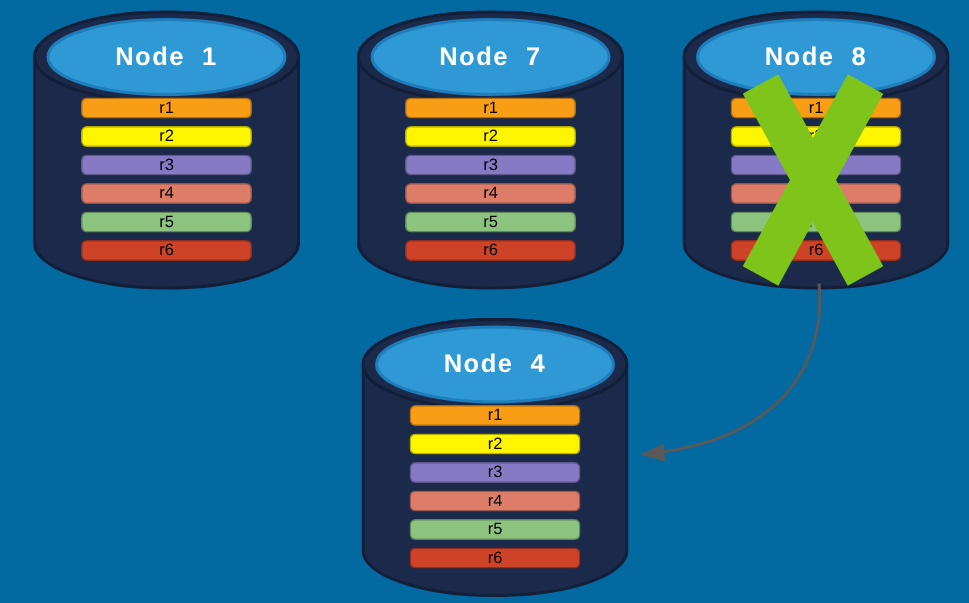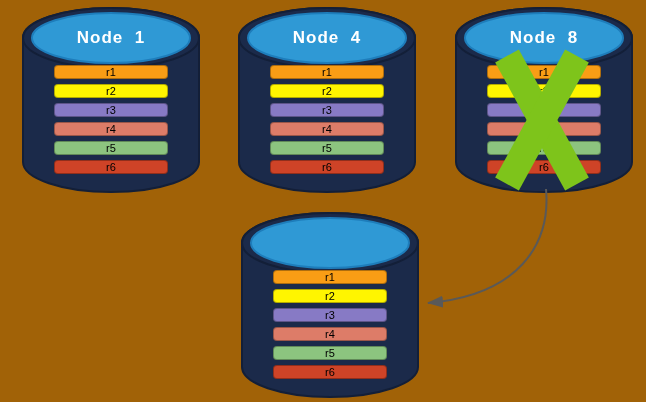--- a/index.html
+++ b/index.html
@@ -66,21 +66,21 @@
   #arrow-overlay {
     position: absolute;
     left: 0;
     top: 0;
     pointer-events: none;
   }
 </style>
 </head>
 <body>
 
-<div id="canvas" style="background: #a16207;">
+<div id="canvas" style="background: #0369a1;">
 
   <div class="node" id="node-0" style="left: 22px; top: 7px;">
     <svg class="cyl-svg" width="178" height="188">
       <path class="cyl-path" d="M1,31 A88,30 0 0 1 177,31 L177,155 A88,30 0 0 1 1,155 Z" stroke-width="2" fill="#1B2A4A" stroke="#131F38"></path>
       <ellipse class="cyl-rim" cx="89" cy="31" rx="88" ry="30" stroke-width="2" fill="#1B2A4A" stroke="#131F38"></ellipse>
       <ellipse class="cyl-cap" cx="89" cy="31" rx="79" ry="25" stroke-width="2" fill="#2F99D5" stroke="#1E7DBB"></ellipse>
     </svg>
     <div class="node-title" style="color: rgb(255, 255, 255);">Node  1</div>
     <div class="rows">
         <div class="row-bar" style="background: rgb(249, 157, 21); color: rgb(0, 0, 0);">r1</div>
@@ -91,21 +91,21 @@
         <div class="row-bar" style="background: rgb(206, 67, 39); color: rgb(0, 0, 0);">r6</div>
       </div>
   </div>
 
   <div class="node" id="node-1" style="left: 238px; top: 7px;">
     <svg class="cyl-svg" width="178" height="188">
       <path class="cyl-path" d="M1,31 A88,30 0 0 1 177,31 L177,155 A88,30 0 0 1 1,155 Z" stroke-width="2" fill="#1B2A4A" stroke="#131F38"></path>
       <ellipse class="cyl-rim" cx="89" cy="31" rx="88" ry="30" stroke-width="2" fill="#1B2A4A" stroke="#131F38"></ellipse>
       <ellipse class="cyl-cap" cx="89" cy="31" rx="79" ry="25" stroke-width="2" fill="#2F99D5" stroke="#1E7DBB"></ellipse>
     </svg>
-    <div class="node-title" style="color: rgb(255, 255, 255);">Node  4</div>
+    <div class="node-title" style="color: rgb(255, 255, 255);">Node  7</div>
     <div class="rows">
         <div class="row-bar" style="background: rgb(249, 157, 21); color: rgb(0, 0, 0);">r1</div>
         <div class="row-bar" style="background: rgb(255, 245, 0); color: rgb(0, 0, 0);">r2</div>
         <div class="row-bar" style="background: rgb(135, 122, 197); color: rgb(0, 0, 0);">r3</div>
         <div class="row-bar" style="background: rgb(221, 124, 104); color: rgb(0, 0, 0);">r4</div>
         <div class="row-bar" style="background: rgb(140, 196, 127); color: rgb(0, 0, 0);">r5</div>
         <div class="row-bar" style="background: rgb(206, 67, 39); color: rgb(0, 0, 0);">r6</div>
       </div>
   </div>
 
@@ -131,20 +131,21 @@
       </g>
     </svg>
   </div>
 
   <div class="node" id="node-3" style="left: 241px; top: 212px;">
     <svg class="cyl-svg" width="178" height="188">
       <path class="cyl-path" d="M1,31 A88,30 0 0 1 177,31 L177,155 A88,30 0 0 1 1,155 Z" stroke-width="2" fill="#1B2A4A" stroke="#131F38"></path>
       <ellipse class="cyl-rim" cx="89" cy="31" rx="88" ry="30" stroke-width="2" fill="#1B2A4A" stroke="#131F38"></ellipse>
       <ellipse class="cyl-cap" cx="89" cy="31" rx="79" ry="25" stroke-width="2" fill="#2F99D5" stroke="#1E7DBB"></ellipse>
     </svg>
+    <div class="node-title" style="color: rgb(255, 255, 255);">Node  4</div>
     <div class="rows">
         <div class="row-bar" style="background: rgb(249, 157, 21); color: rgb(0, 0, 0);">r1</div>
         <div class="row-bar" style="background: rgb(255, 245, 0); color: rgb(0, 0, 0);">r2</div>
         <div class="row-bar" style="background: rgb(135, 122, 197); color: rgb(0, 0, 0);">r3</div>
         <div class="row-bar" style="background: rgb(221, 124, 104); color: rgb(0, 0, 0);">r4</div>
         <div class="row-bar" style="background: rgb(140, 196, 127); color: rgb(0, 0, 0);">r5</div>
         <div class="row-bar" style="background: rgb(206, 67, 39); color: rgb(0, 0, 0);">r6</div>
       </div>
   </div>
 

